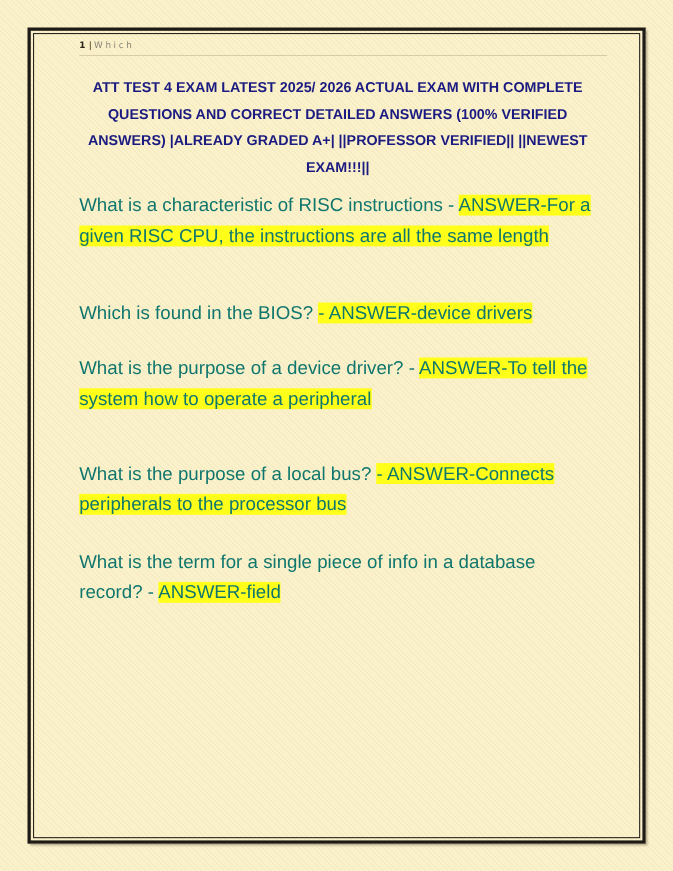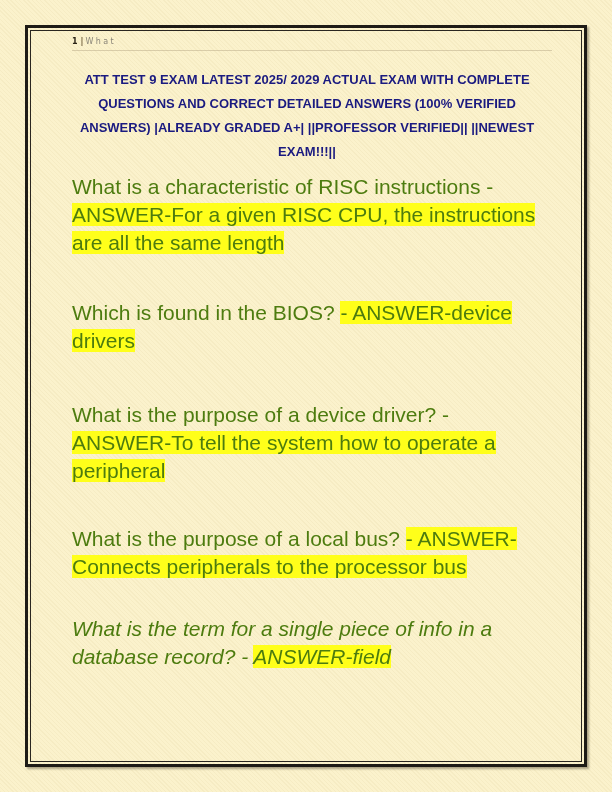--- a/index.html
+++ b/index.html
@@ -67,51 +67,51 @@
     font-size: 13px;
     line-height: 24px;
   }
   .qa-list {
     position: absolute;
     left: 72px;
     top: 173px;
     width: 470px;
   }
   .qa-item {
-    font-size: 21px;
+    font-size: 17px;
     line-height: 28px;
-    color: #4d7c0f;
+    color: #0f766e;
     margin: 0;
   }
   .hl {
     background: #ffff1a;
   }
 </style>
 </head>
 <body>
 
 <div class="page-border-outer">
   <div class="page-border-inner"></div>
 </div>
 
 <div class="page-header">
-  <span class="page-num">1</span><span class="page-sep">|</span><span class="page-word">What</span>
+  <span class="page-num">1</span><span class="page-sep">|</span><span class="page-word">Which</span>
 </div>
 
-<div class="doc-title">ATT TEST 9 EXAM LATEST 2025/ 2029 ACTUAL EXAM WITH COMPLETE QUESTIONS AND CORRECT DETAILED ANSWERS (100% VERIFIED ANSWERS) |ALREADY GRADED A+| ||PROFESSOR VERIFIED|| ||NEWEST EXAM!!!||</div>
+<div class="doc-title">ATT TEST 4 EXAM LATEST 2025/ 2026 ACTUAL EXAM WITH COMPLETE QUESTIONS AND CORRECT DETAILED ANSWERS (100% VERIFIED ANSWERS) |ALREADY GRADED A+| ||PROFESSOR VERIFIED|| ||NEWEST EXAM!!!||</div>
 
 <div class="qa-list">
   <p class="qa-item" style="margin-bottom:42px;">
     <span>What is a characteristic of RISC instructions - </span><span class="hl">ANSWER-For a given RISC CPU, the instructions are all the same length</span>
   </p>
-  <p class="qa-item" style="margin-bottom:46px;">
+  <p class="qa-item" style="margin-bottom:22px;">
     <span>Which is found in the BIOS? </span><span class="hl">- ANSWER-device drivers</span>
   </p>
   <p class="qa-item" style="margin-bottom:40px;">
     <span>What is the purpose of a device driver? - </span><span class="hl">ANSWER-To tell the system how to operate a peripheral</span>
   </p>
-  <p class="qa-item" style="margin-bottom:34px;">
+  <p class="qa-item" style="margin-bottom:24px;">
     <span>What is the purpose of a local bus? </span><span class="hl">- ANSWER-Connects peripherals to the processor bus</span>
   </p>
-  <p class="qa-item" style="margin-bottom:42px;font-style:italic;">
+  <p class="qa-item" style="margin-bottom:42px;">
     <span>What is the term for a single piece of info in a database record? - </span><span class="hl">ANSWER-field</span>
   </p>
 </div>
 
 </body></html>

